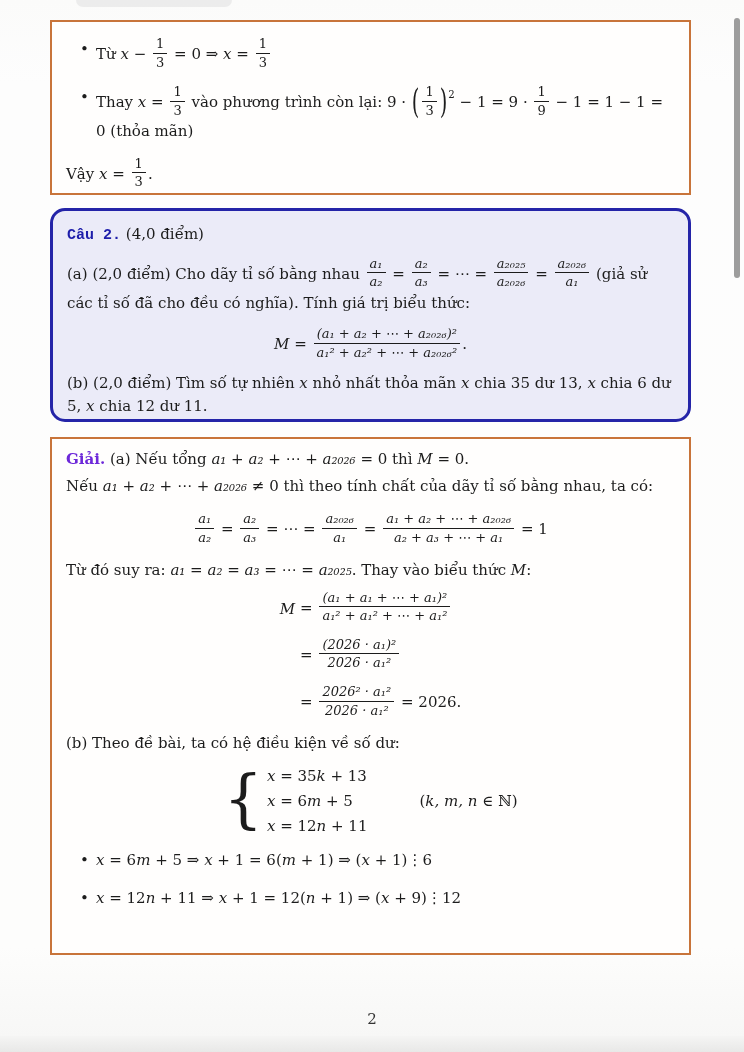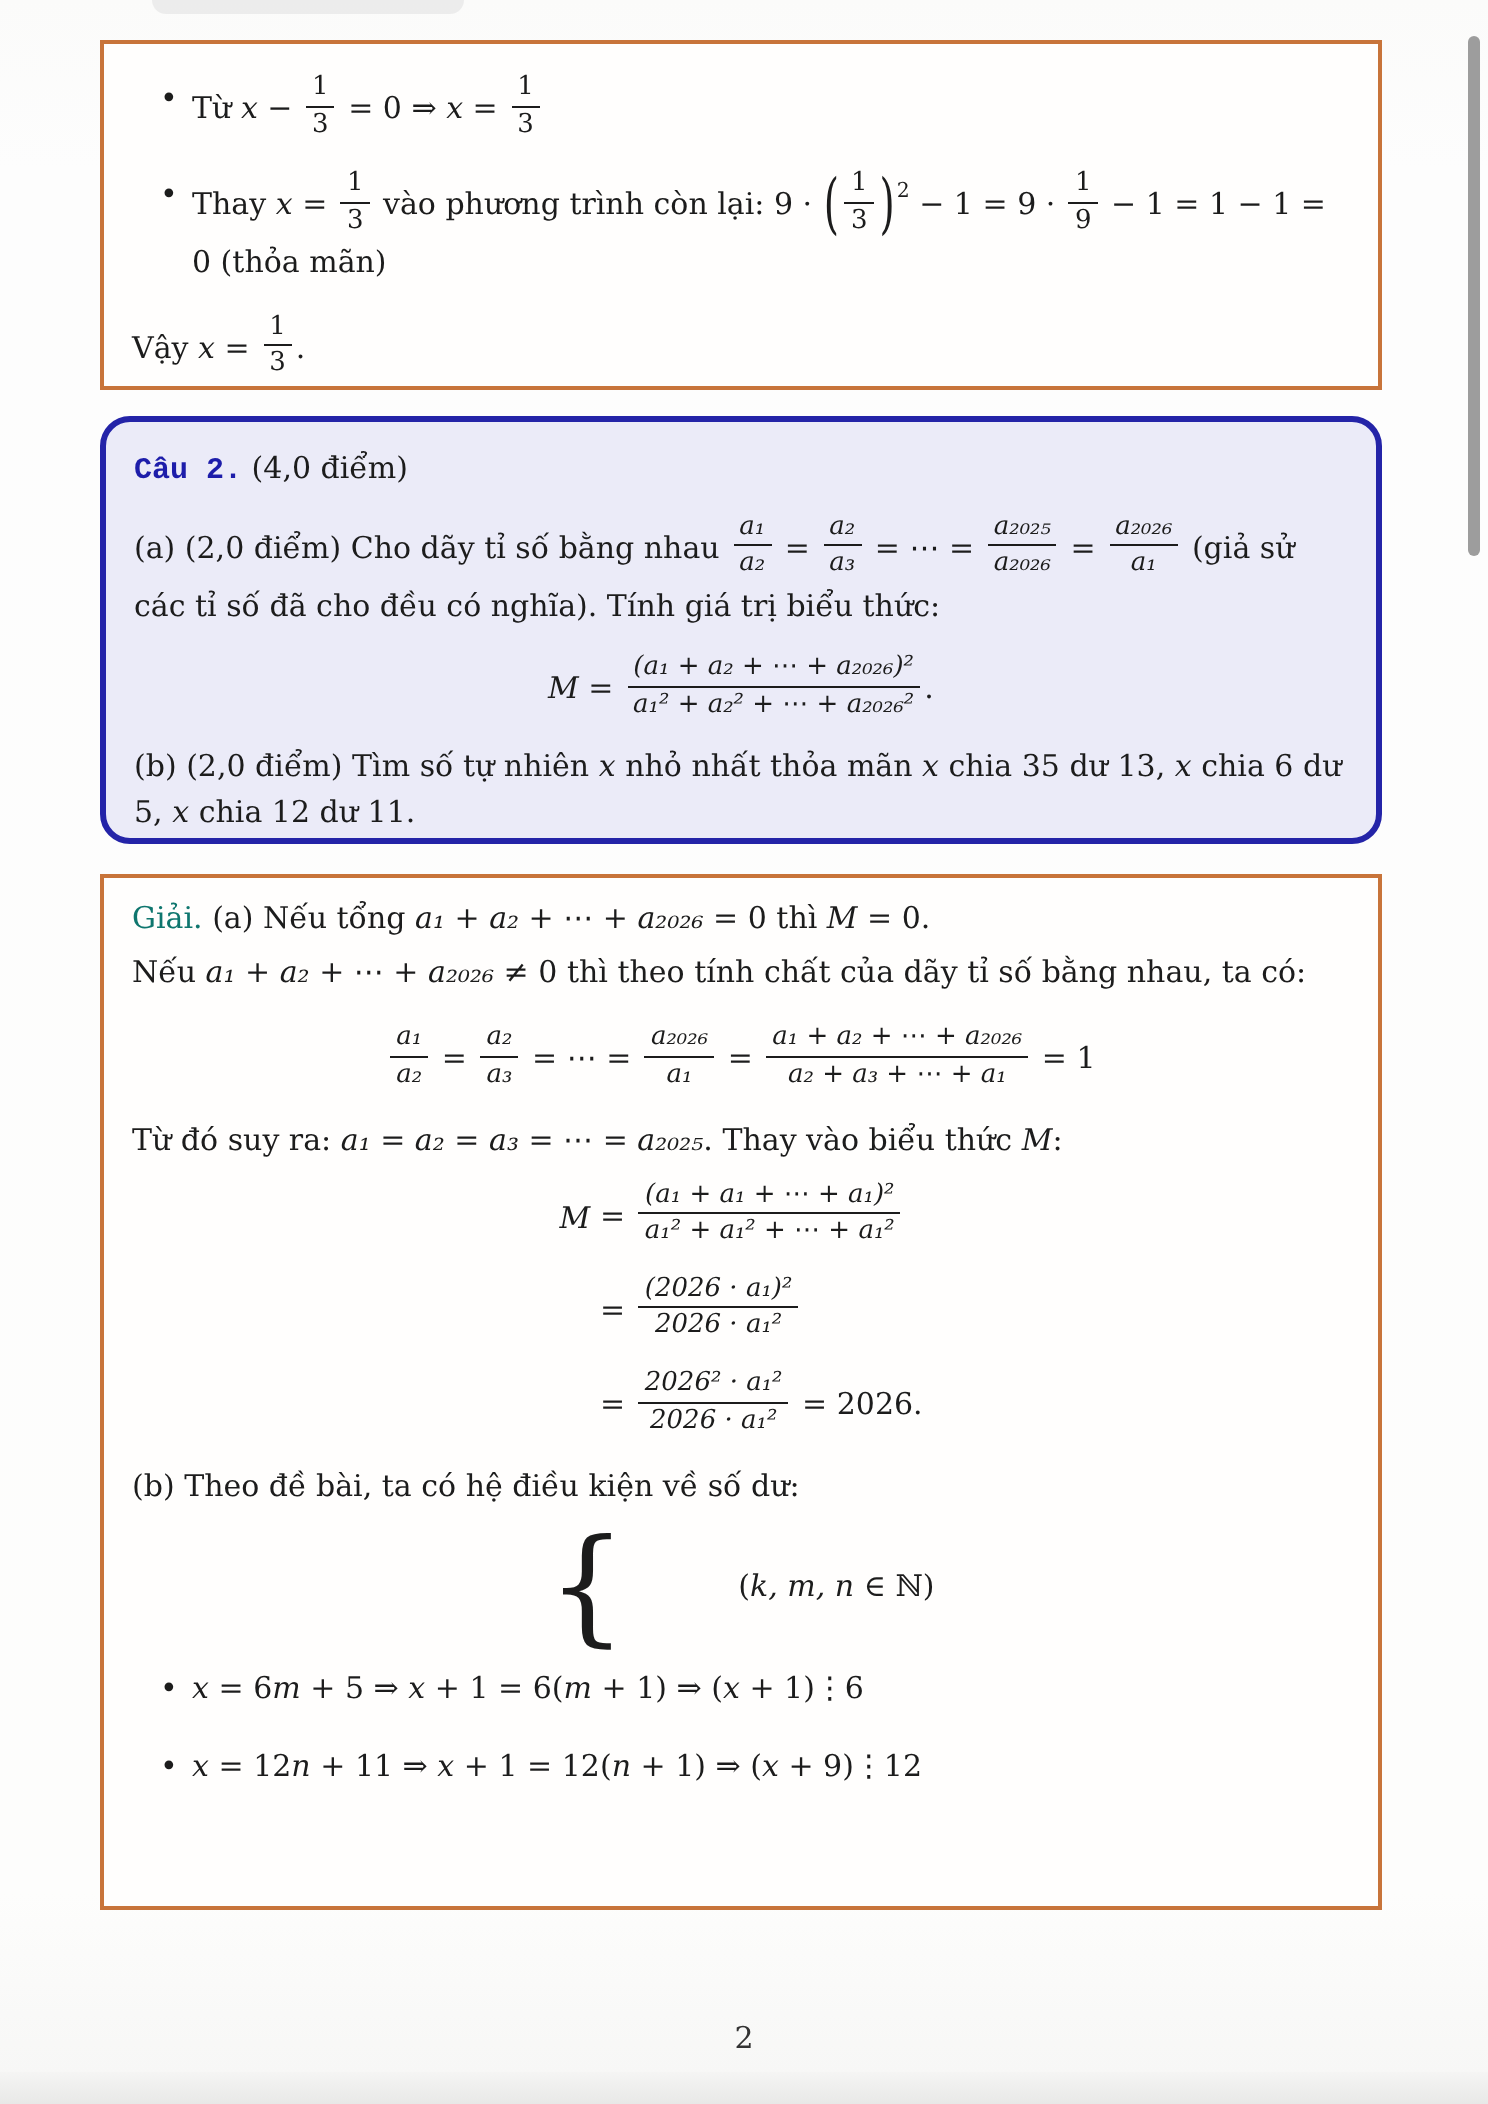--- a/index.html
+++ b/index.html
@@ -11,21 +11,21 @@
   }
   .top-smudge{position:absolute;left:76px;top:0;width:156px;height:7px;background:#e9e9e9;border-radius:0 0 9px 9px;opacity:.8;}
   .scrollbar{position:absolute;right:4px;top:18px;width:6px;height:260px;background:#9d9d9d;border-radius:3px;}
   .box{position:absolute;left:50px;width:641px;box-sizing:border-box;background:#fffefd;}
   .box.orange{border:2px solid #c8743a;}
   .box1{top:20px;height:175px;padding:10px 14px 8px;}
   .box2{top:208px;height:214px;border:3px solid #2424a8;border-radius:15px;background:#ebebf8;padding:12px 14px;}
   .box3{top:437px;height:518px;padding:9px 14px;}
   .line{line-height:1.5;margin:0 0 4px;}
   .qtitle{color:#1d1daa;font-weight:bold;font-family:Liberation Mono, monospace;}
-  .gtitle{color:#0f766e;font-weight:normal;}
+  .gtitle{color:#6d28d9;font-weight:bold;}
   .bullet-row{display:flex;margin:6px 0 14px;line-height:1.55;}
   .bullet-row .bullet{width:16px;flex:0 0 16px;margin-left:14px;}
   .bullet-row .bcontent{flex:1;}
   .mi{font-style:italic;}
   .frac{display:inline-block;vertical-align:middle;text-align:center;font-size:13px;line-height:1.2;margin:0 2px;transform:translateY(-2px);}
   .frac .fn{display:block;padding:0 3px 1px;}
   .frac .fd{display:block;border-top:1px solid #1c1c1c;padding:1px 3px 0;}
   .frac.it{font-style:italic;text-align:center;}
   .bigp{display:inline-block;transform:scaleY(1.7);font-size:1.3em;font-weight:300;vertical-align:middle;padding:0 1px;}
   .supseg{font-size:.68em;vertical-align:.85em;}
@@ -90,20 +90,25 @@
         <span><span>= </span><span class="frac it"><span class="fn">(2026 · a₁)²</span><span class="fd">2026 · a₁²</span></span></span>
       </div>
       <div class="arow">
         <span class="alhs"></span>
         <span><span>= </span><span class="frac it"><span class="fn">2026² · a₁²</span><span class="fd">2026 · a₁²</span></span><span> = 2026.</span></span>
       </div>
     </div>
     <div class="line"><span>(b) Theo đề bài, ta có hệ điều kiện về số dư:</span></div>
     <div class="cases-wrap">
       <span class="brace">{</span>
+      <div class="cases-rows">
+        <div><span class="mi">x</span><span> = 35</span><span class="mi">k</span><span> + 13</span></div>
+        <div><span class="mi">x</span><span> = 6</span><span class="mi">m</span><span> + 5</span></div>
+        <div><span class="mi">x</span><span> = 12</span><span class="mi">n</span><span> + 11</span></div>
+      </div>
       <span class="cases-note"><span>(</span><span class="mi">k, m, n</span><span> ∈ ℕ)</span></span>
     </div>
     <div class="obs-row">
       <span class="bullet">•</span>
       <span><span class="mi">x</span><span> = 6</span><span class="mi">m</span><span> + 5 ⇒ </span><span class="mi">x</span><span> + 1 = 6(</span><span class="mi">m</span><span> + 1) ⇒ (</span><span class="mi">x</span><span> + 1)⋮6</span></span>
     </div>
     <div class="obs-row">
       <span class="bullet">•</span>
       <span><span class="mi">x</span><span> = 12</span><span class="mi">n</span><span> + 11 ⇒ </span><span class="mi">x</span><span> + 1 = 12(</span><span class="mi">n</span><span> + 1) ⇒ (</span><span class="mi">x</span><span> + 9)⋮12</span></span>
     </div>

